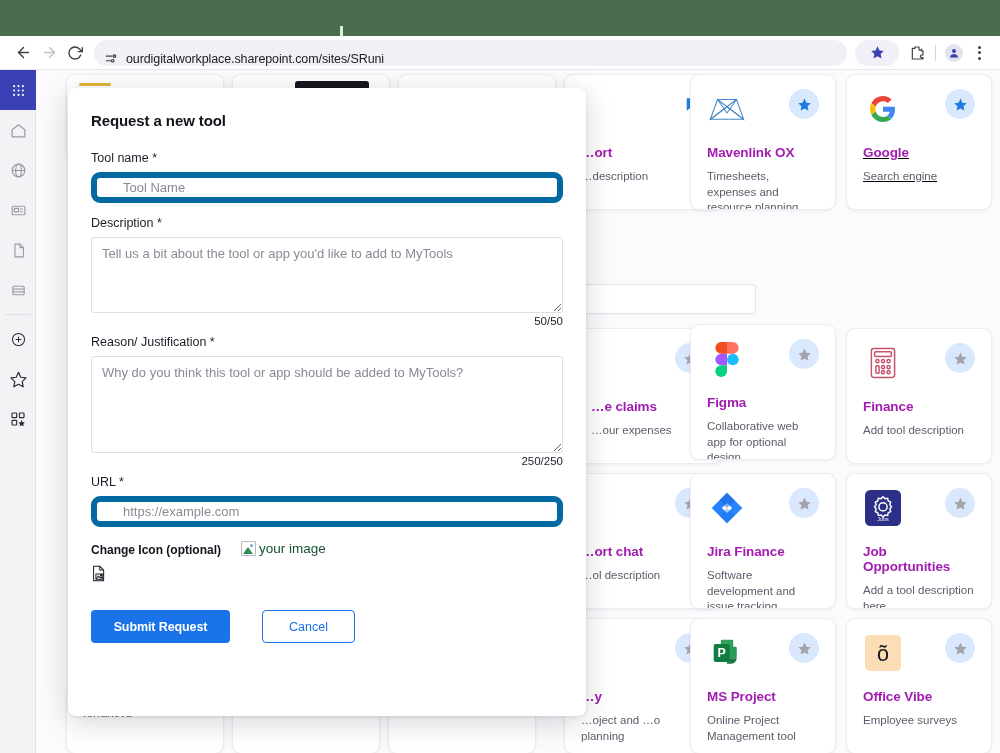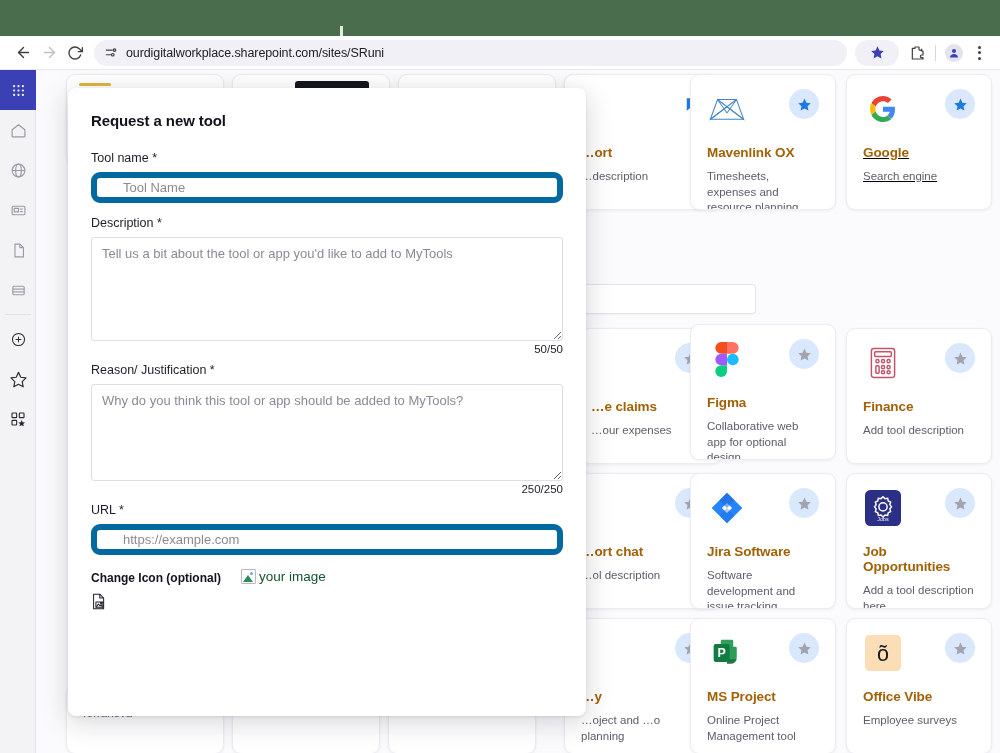--- a/index.html
+++ b/index.html
@@ -40,21 +40,21 @@
   }
   .nav-btn svg { display: block; }
   .nav-btn.disabled { color: #bdc1c6; }
 
   #omnibox {
     flex: 1 1 auto;
     height: 26px;
     margin: 0 8px 0 6px;
     background: #f1f0f6;
     border-radius: 13px;
-    display: flex; align-items: center;
+    display: flex; align-items: flex-end;
     padding: 0 10px;
     min-width: 0;
   }
   #omnibox .site-icon { flex: none; margin-right: 8px; color: #3c4043; display:flex; }
   #omnibox .url-text {
     font-size: 12.5px; color: #202124;
     white-space: nowrap; overflow: hidden; text-overflow: ellipsis;
     letter-spacing: -0.1px;
   }
   #star-pill {
@@ -120,21 +120,21 @@
   .fav {
     width: 30px; height: 30px; border-radius: 50%;
     background: #d9e8fd; display:flex; align-items:center; justify-content:center;
     flex: none;
   }
   .fav.grey svg { fill: #a3a3ae; }
   .fav.blue svg { fill: #1f7ae0; }
   .fav.plain { background: transparent; }
   .card-title {
     margin-top: 16px;
-    font-size: 13.5px; font-weight: bold; color: #a16207;
+    font-size: 13.5px; font-weight: bold; color: #a21caf;
     letter-spacing: -0.1px;
   }
   .card-desc {
     margin-top: 9px;
     font-size: 11.5px; color: #5c5c6b; line-height: 1.35;
   }
   .section-title {
     position: absolute;
     font-size: 15px; font-weight: bold; color: #1d1d28;
   }
@@ -550,21 +550,21 @@
             <polygon fill="#1c69d8" opacity=".55" points="20,2 29,11 20,20 11,11"></polygon>
             <polygon fill="#1c69d8" opacity=".35" points="20,20 29,29 20,38 11,29"></polygon>
           </svg>
         </div>
         <div class="fav grey">
           <svg width="15" height="15" viewBox="0 0 24 24">
               <polygon points="12,2.5 15,9 22,9.9 16.9,14.8 18.2,21.5 12,18.2 5.8,21.5 7.1,14.8 2,9.9 9,9"></polygon>
             </svg>
         </div>
       </div>
-      <div class="card-title">Jira Software</div>
+      <div class="card-title">Jira Finance</div>
       <div class="card-desc">Software development and issue tracking.</div>
     </div>
 
     <div class="card" style="left:810px; top:403px; width:146px; height:136px;">
       <div class="card-head">
         <div class="card-logo">
           <svg width="36" height="36" viewBox="0 0 40 40">
             <rect x="0" y="0" width="40" height="40" rx="6" fill="#2b2f86"></rect>
             <g fill="none" stroke="#ffffff" stroke-width="1.6">
               <path d="M20 7.5 22.2 9.6 25.2 9.2 25.8 12.1 28.5 13.4 27.6 16.3 29.4 18.7 27.6 21.1 28.5 24 25.8 25.3 25.2 28.2 22.2 27.8 20 29.9 17.8 27.8 14.8 28.2 14.2 25.3 11.5 24 12.4 21.1 10.6 18.7 12.4 16.3 11.5 13.4 14.2 12.1 14.8 9.2 17.8 9.6 Z"></path>
@@ -648,21 +648,21 @@
 <div id="modal">
   <div id="modal-title">Request a new tool</div>
 
   <div class="field-block">
     <label class="field-label">Tool name *</label>
     <input class="txt-input" type="text" placeholder="Tool Name" style="">
   </div>
 
   <div>
     <label class="field-label">Description *</label>
-    <textarea class="txt-area" rows="5" style="height: 104px;" placeholder="Tell us a bit about the tool or app you'd like to add to MyTools"></textarea>
+    <textarea class="txt-area" rows="5" style="height: 76px;" placeholder="Tell us a bit about the tool or app you'd like to add to MyTools"></textarea>
     <div class="counter">50/50</div>
   </div>
 
   <div>
     <label class="field-label">Reason/ Justification *</label>
     <textarea class="txt-area" rows="5" style="height: 97px;" placeholder="Why do you think this tool or app should be added to MyTools?"></textarea>
     <div class="counter">250/250</div>
   </div>
 
   <div>
@@ -681,13 +681,17 @@
   <div id="file-icon">
     <svg width="16" height="17" viewBox="0 0 20 22" fill="none" stroke="#1d1d28" stroke-width="1.3" stroke-linejoin="round">
       <path d="M3 1.5h8l5 5V20.5H3z"></path>
       <path d="M11 1.5v5h5"></path>
       <rect x="6" y="11.5" width="9" height="7" fill="#ffffff"></rect>
       <polyline points="6.6,18 9.3,14.2 11.4,16.6 12.8,15.1 14.4,18"></polyline>
       <circle cx="12.8" cy="13.1" r="0.9"></circle>
     </svg>
   </div>
 
+  <div id="modal-buttons">
+    <button id="submit-btn">Submit Request</button>
+    <button id="cancel-btn">Cancel</button>
+  </div>
 </div>
 
 </body></html>

